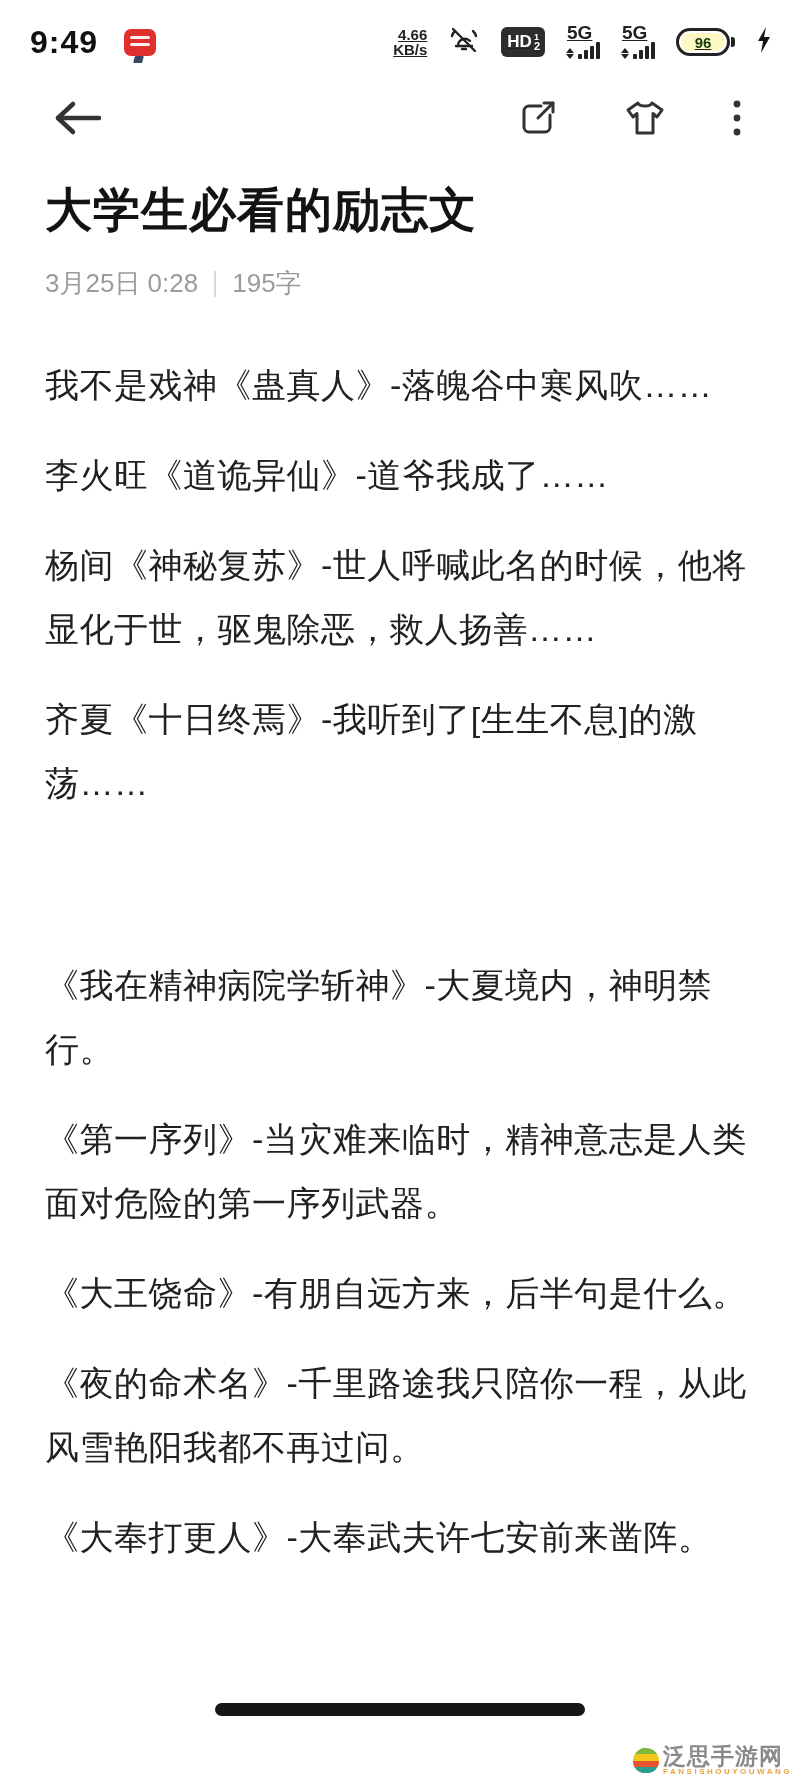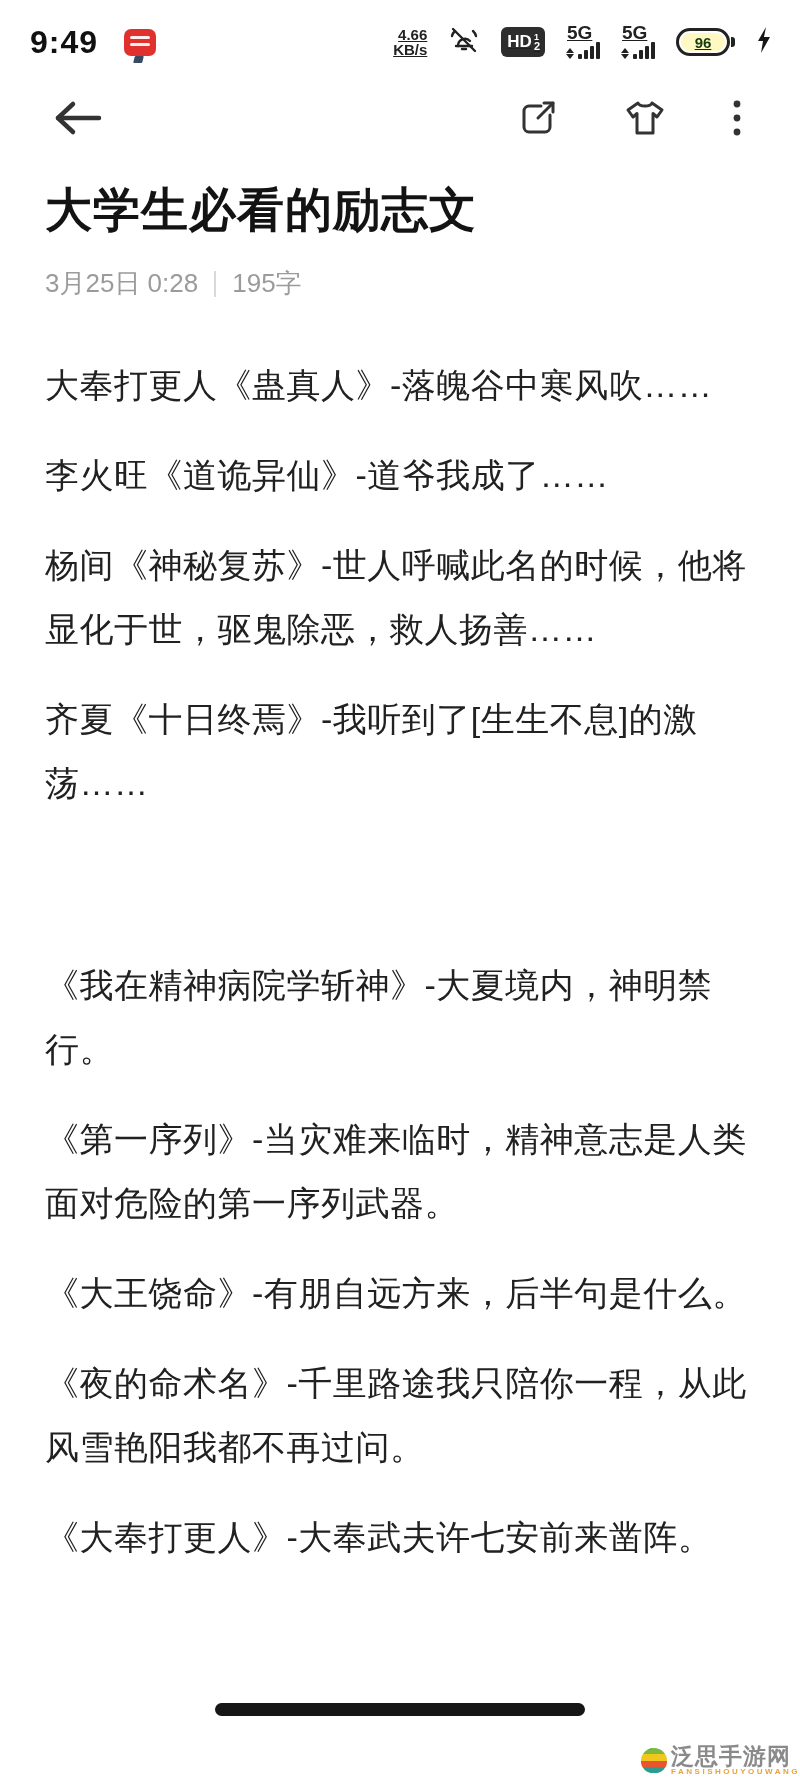--- a/index.html
+++ b/index.html
@@ -51,21 +51,21 @@
   .note { padding:18px 51px 0 45px; }
   .note h1 { font-size:47px; font-weight:700; color:#131313; line-height:60px; letter-spacing:1px; }
   .meta { display:flex; align-items:center; gap:16px; margin-top:26px; color:#9b9b9b; font-size:26px; }
   .meta .sep { width:2px; height:26px; background:#d9d9d9; display:inline-block; }
   .body-text { padding-top:52px; }
   .para { font-size:34px; line-height:64px; color:#212121; letter-spacing:.5px; margin-bottom:26px; }
   .section-gap { height:112px; }
 
   
   .home-indicator { position:absolute; left:50%; transform:translateX(-50%); bottom:62px; width:370px; height:13px; background:#161616; border-radius:7px; }
-  .watermark { position:absolute; right:0; bottom:2px; display:flex; align-items:center; gap:4px; }
+  .watermark { position:absolute; right:8px; bottom:2px; display:flex; align-items:center; gap:4px; }
   .wm-logo { position:relative; width:26px; height:25px; border-radius:50% 50% 46% 46%; overflow:hidden; flex:0 0 auto; }
   .wm-logo i { display:block; height:25%; }
   .wm-logo .s1{background:#7cb93e;} .wm-logo .s2{background:#f2c71d;}
   .wm-logo .s3{background:#e8542f;} .wm-logo .s4{background:#2a9d8f;}
   .wm-leaf { position:absolute; right:8px; top:-6px; width:12px; height:7px; background:#5da832; border-radius:80% 10% 80% 10%; transform:rotate(-24deg); }
   .wm-text { display:flex; flex-direction:column; line-height:22px; }
   .wm-main { font-size:23px; font-weight:700; color:#8a8a8a; letter-spacing:1px; }
   .wm-sub { font-size:8px; font-weight:700; color:#e8a33d; letter-spacing:2.5px; line-height:9px; }
 </style>
 </head>
@@ -187,21 +187,21 @@
   </nav>
 
   <main class="note">
     <h1>大学生必看的励志文</h1>
     <div class="meta">
       <span>3月25日 0:28</span>
       <span class="sep"></span>
       <span>195字</span>
     </div>
     <div class="body-text">
-      <p class="para">大奉打更人《蛊真人》-落魄谷中寒风吹……</p>
+      <p class="para">我不是戏神《蛊真人》-落魄谷中寒风吹……</p>
       <p class="para">李火旺《道诡异仙》-道爷我成了……</p>
       <p class="para">杨间《神秘复苏》-世人呼喊此名的时候，他将显化于世，驱鬼除恶，救人扬善……</p>
       <p class="para">齐夏《十日终焉》-我听到了[生生不息]的激荡……</p>
       <div class="section-gap"></div>
       <p class="para">《我在精神病院学斩神》-大夏境内，神明禁行。</p>
       <p class="para">《第一序列》-当灾难来临时，精神意志是人类面对危险的第一序列武器。</p>
       <p class="para">《大王饶命》-有朋自远方来，后半句是什么。</p>
       <p class="para">《夜的命术名》-千里路途我只陪你一程，从此风雪艳阳我都不再过问。</p>
       <p class="para">《大奉打更人》-大奉武夫许七安前来凿阵。</p>
     </div>

